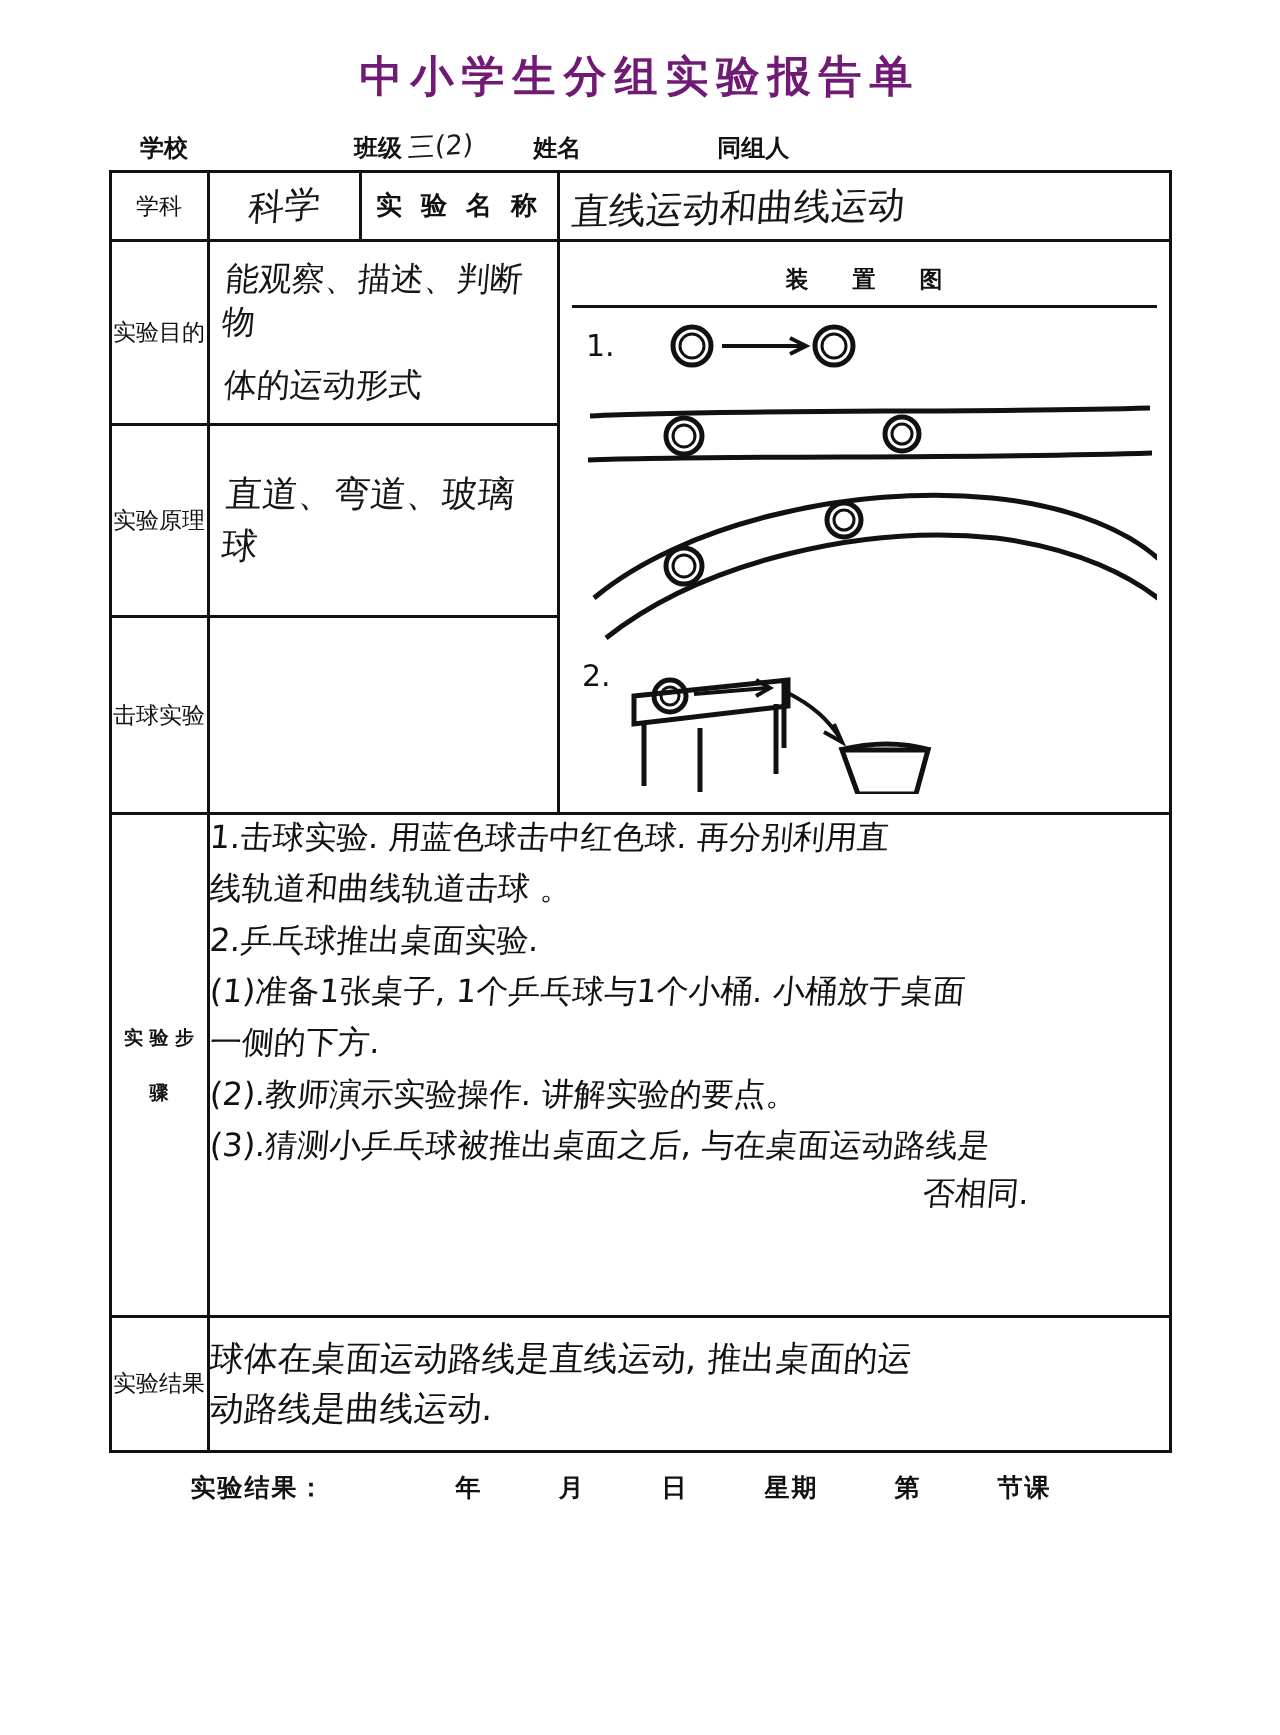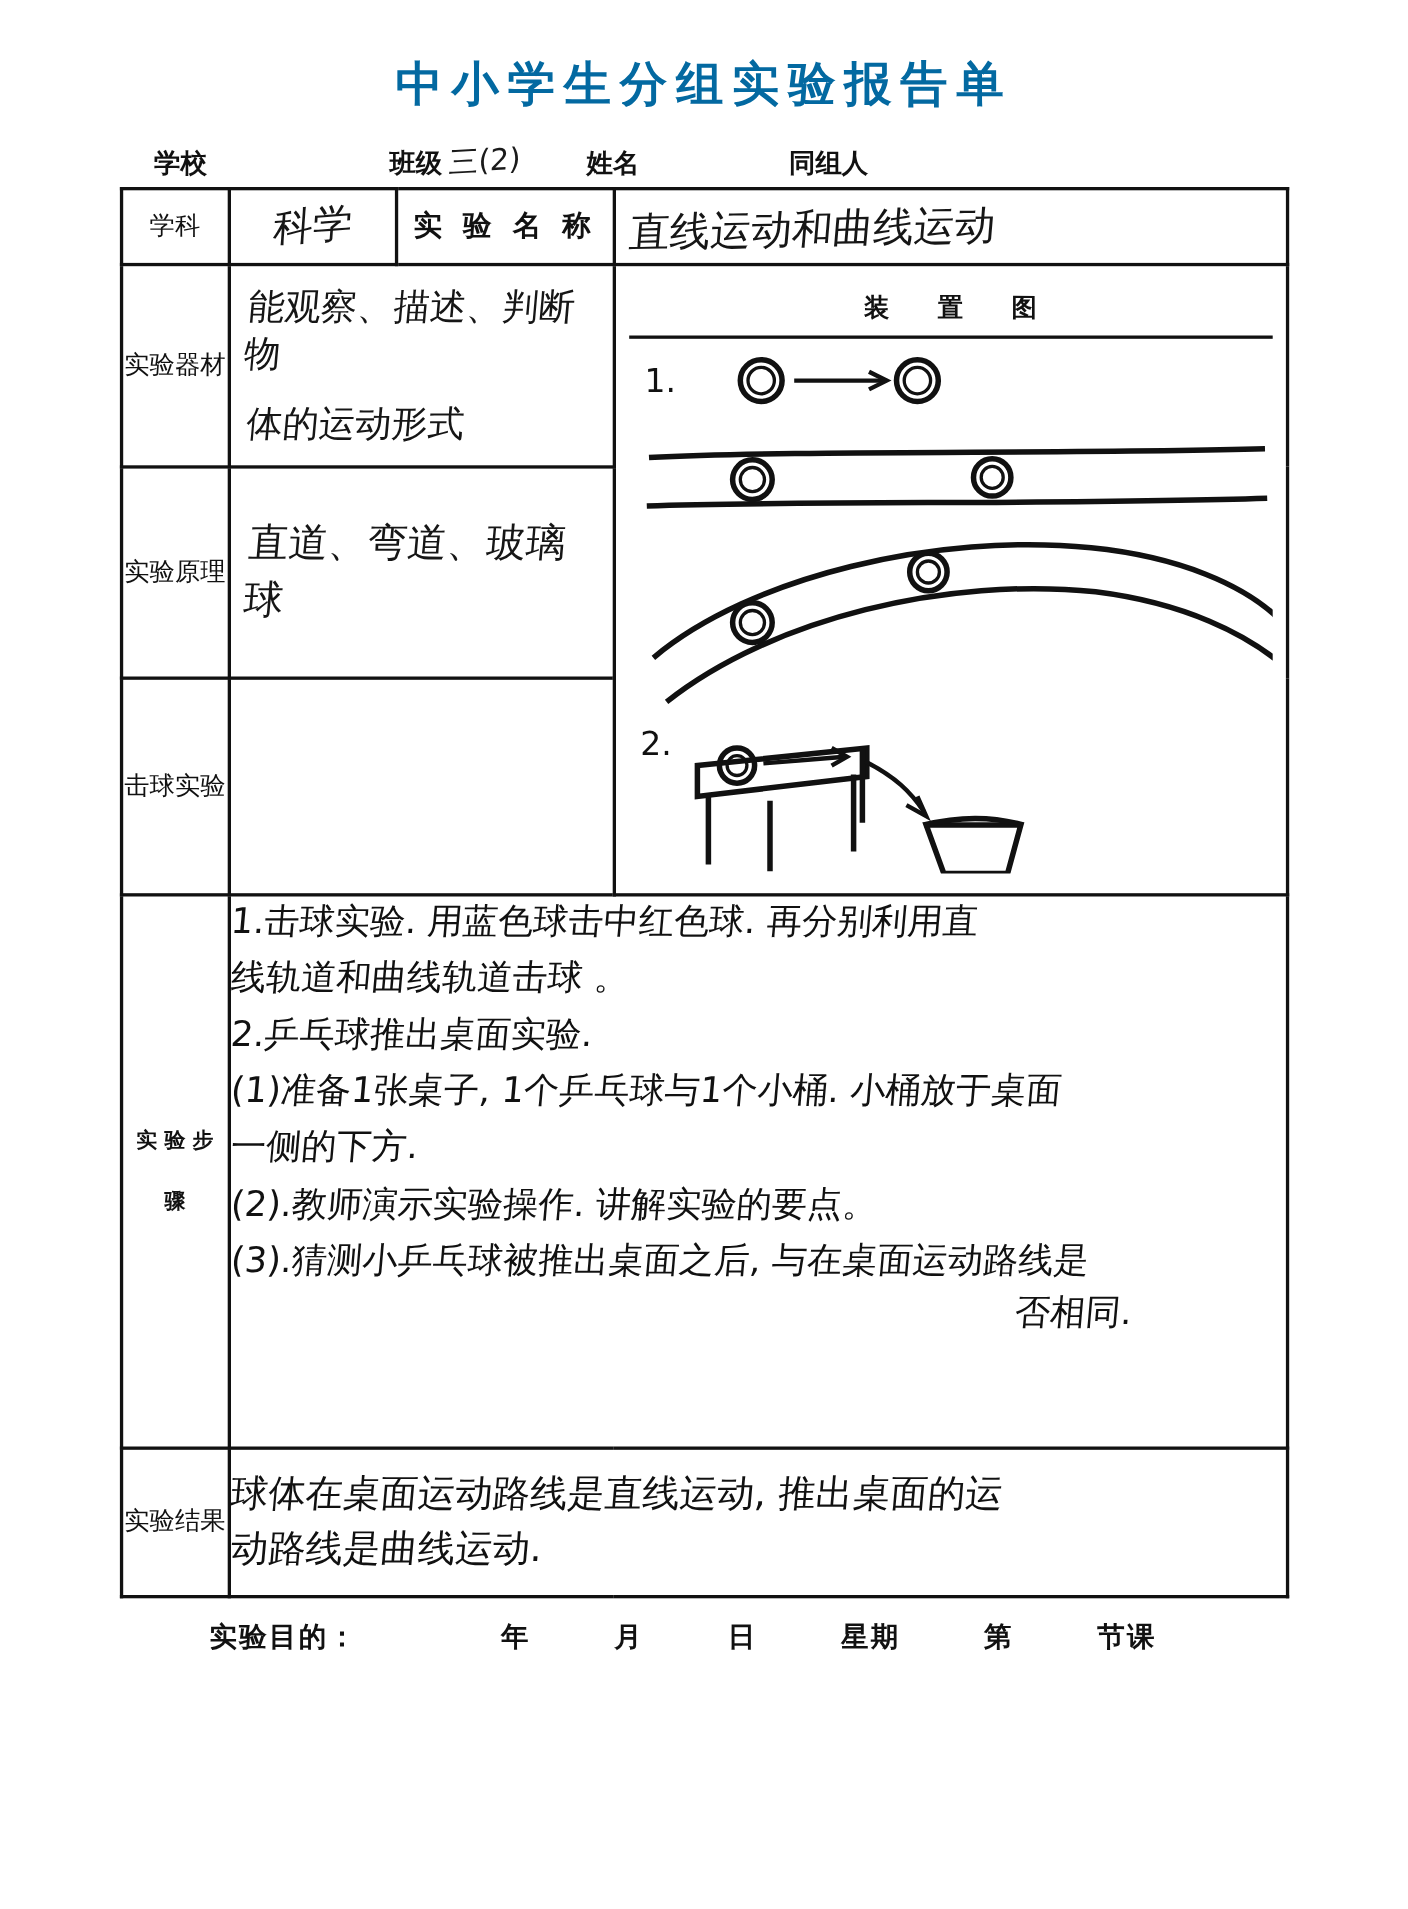--- a/index.html
+++ b/index.html
@@ -19,21 +19,21 @@
     box-sizing:border-box;
     padding:0;
   }
   .title{
     text-align:center;
     font-family:"DejaVu Serif", serif;
     font-weight:bold;
     font-size:43px;
     letter-spacing:8px;
     margin-top:48px;
-    color:#0369a1;
+    color:#701a75;
   }
   .header-line{
     display:flex;
     align-items:flex-end;
     margin:22px 0 6px 0;
     padding:0 110px 0 140px;
     font-family:"DejaVu Serif", serif;
     font-weight:bold;
     font-size:24px;
     color:#111;
@@ -205,21 +205,21 @@
         <td>
           <span class="hand subj">科学</span>
         </td>
         <td class="expname-lbl">实 验 名 称</td>
         <td>
           <span class="hand expname-val">直线运动和曲线运动</span>
         </td>
       </tr>
 
       <tr>
-        <td class="lbl">实验器材</td>
+        <td class="lbl">实验目的</td>
         <td colspan="2" style="height:140px">
           <span class="hand tight">能观察、描述、判断物</span>
           <span class="hand tight">体的运动形式</span>
         </td>
         <td rowspan="3" style="padding:12px;vertical-align:top">
           <div class="device-title">装 置 图</div>
           <div class="device-box">
             <svg width="606" height="486" viewBox="0 0 606 486">
 
               <text x="14" y="48" font-family="DejaVu Sans, sans-serif" font-size="30" fill="#111">1.</text>
@@ -302,21 +302,21 @@
         <td class="lbl">实验结果</td>
         <td colspan="3" class="result-cell" style="height:132px;vertical-align:middle">
           <p>球体在桌面运动路线是直线运动, 推出桌面的运</p>
           <p>动路线是曲线运动.</p>
         </td>
       </tr>
     </tbody>
   </table>
 
   <div class="footer">
-    <span class="f-lbl">实验目的：</span>
+    <span class="f-lbl">实验结果：</span>
     <span class="f-unit first">年</span>
     <span class="f-unit">月</span>
     <span class="f-unit">日</span>
     <span class="f-unit">星期</span>
     <span class="f-unit">第</span>
     <span class="f-unit">节课</span>
   </div>
 
 </div>
 

